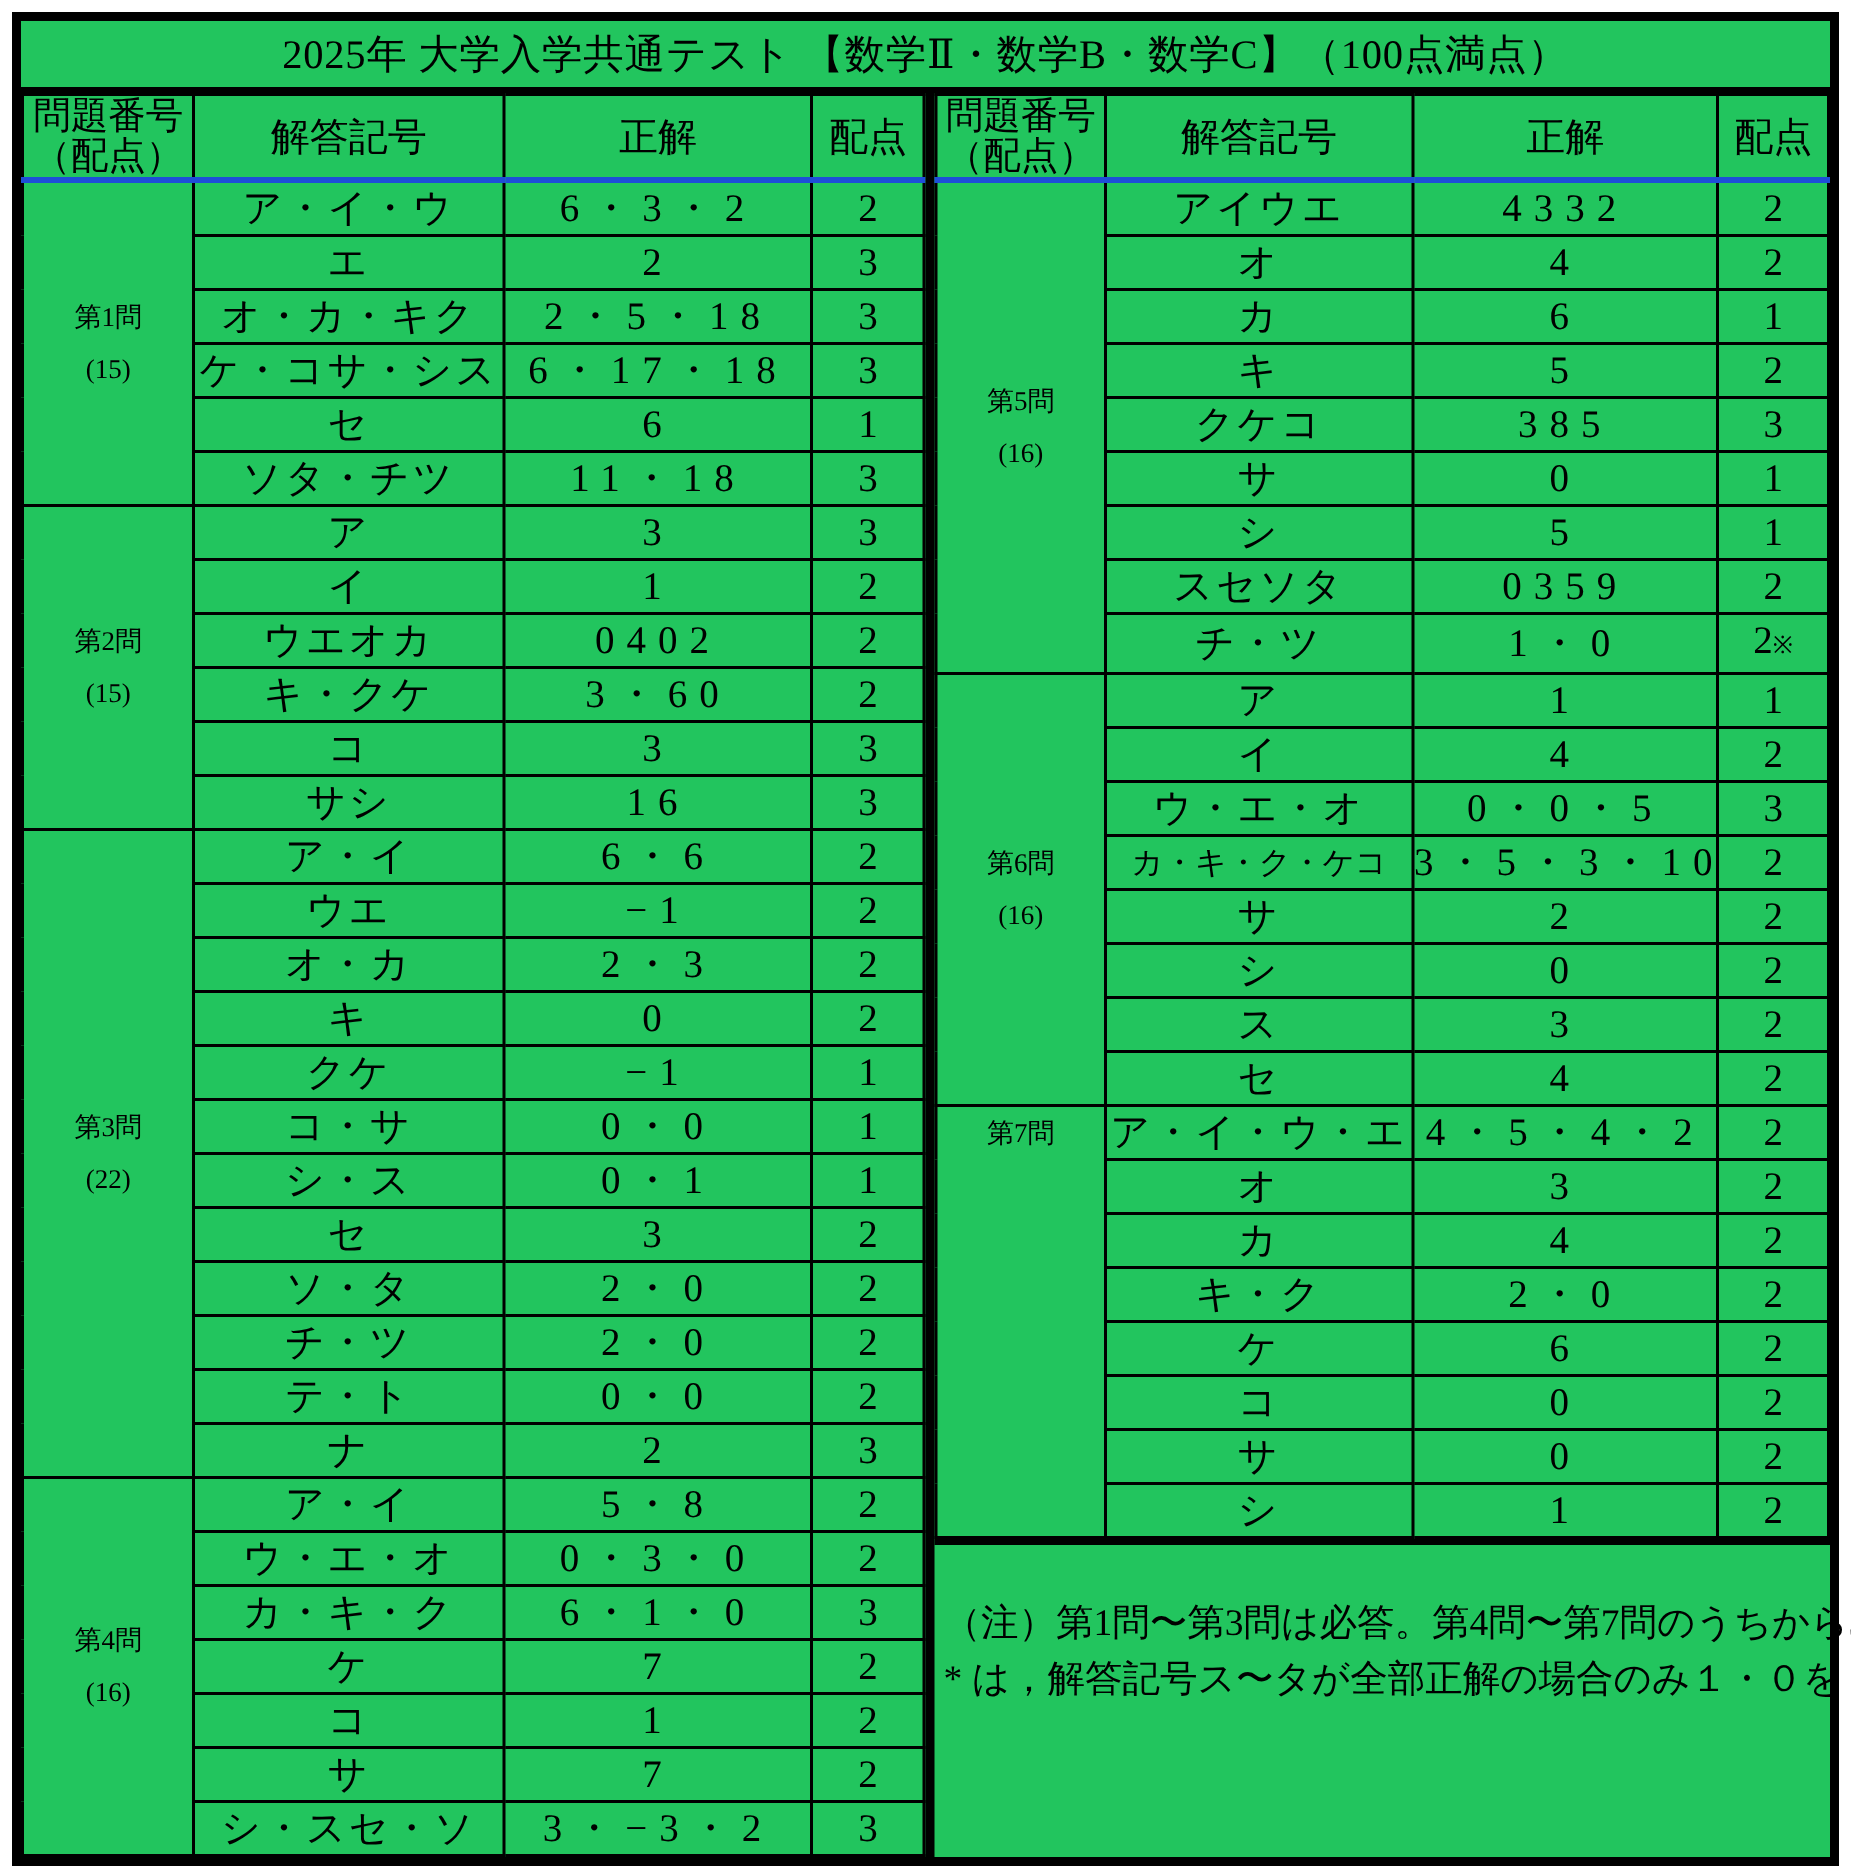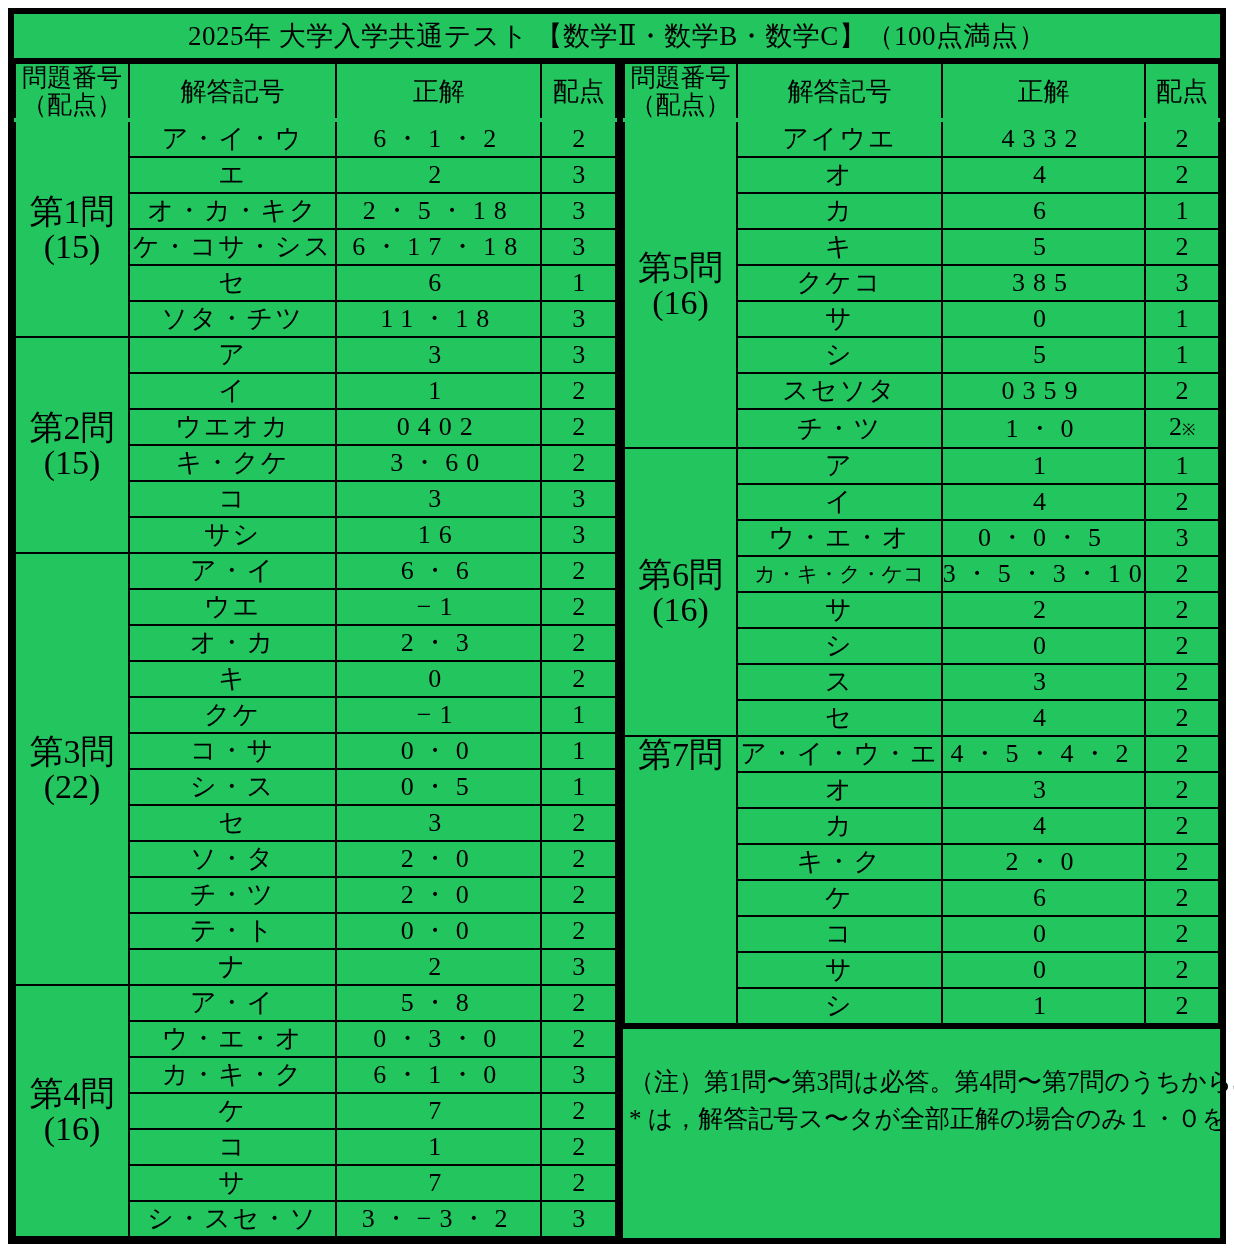--- a/index.html
+++ b/index.html
@@ -19,27 +19,27 @@
     white-space:nowrap; overflow:hidden;
   }
   .cols { display:flex; align-items:stretch; }
   .half { width:50%; box-sizing:border-box; }
   .half.right { border-left:6px solid #000; display:flex; flex-direction:column; }
   table.anskey { border-collapse:collapse; width:100%; table-layout:fixed; }
   table.anskey th, table.anskey td {
     border:2px solid #000; text-align:center; vertical-align:middle;
     font-weight:normal; padding:0; font-size:26px; overflow:hidden;
   }
-  table.anskey thead th { height:52px; border-bottom:4px solid #22c55e; }
+  table.anskey thead th { height:52px; border-bottom:4px solid #1d4ed8; }
   table.anskey thead th .hline { line-height:27px; font-size:25px; }
   table.anskey td { height:34px; line-height:34px; white-space:nowrap; }
   td.sec-top, th.sec-top { border-top:4px solid #000; }
   td.label-cell { vertical-align:middle; }
   td.label-cell.top { vertical-align:top; }
-  td.label-cell .sec-name, td.label-cell .sec-pts { line-height:35px; font-size:34px; }
+  td.label-cell .sec-name, td.label-cell .sec-pts { line-height:35px; font-size:18px; }
   td.c-sym { letter-spacing:2px;margin-left:42px; }
   td.c-sym.tight { font-size:21px; letter-spacing:0; }
   td.c-ans { letter-spacing:8px; }
   td.c-pts { letter-spacing:0; }
   .mark { font-size:16px; letter-spacing:0; }
   .note {
     flex:1; border-top:4px solid #000;
     box-sizing:border-box; padding:34px 6px 0 6px;
     font-size:25px; line-height:37px; text-align:left;
   }
@@ -71,21 +71,21 @@
                 <th>配点</th>
               </tr>
             </thead>
             <tbody>
               <tr>
                 <td class="label-cell sec-top" rowspan="6">
                   <div class="sec-name">第1問</div>
                   <div class="sec-pts">(15)</div>
                 </td>
                 <td class="c-sym sec-top">ア・イ・ウ</td>
-                <td class="c-ans sec-top">6・1・2</td>
+                <td class="c-ans sec-top">6・3・2</td>
                 <td class="c-pts sec-top">2</td>
               </tr>
               <tr>
                 <td class="c-sym">エ</td>
                 <td class="c-ans">2</td>
                 <td class="c-pts">3</td>
               </tr>
               <tr>
                 <td class="c-sym">オ・カ・キク</td>
                 <td class="c-ans">2・5・18</td>
@@ -169,21 +169,21 @@
                 <td class="c-ans">−1</td>
                 <td class="c-pts">1</td>
               </tr>
               <tr>
                 <td class="c-sym">コ・サ</td>
                 <td class="c-ans">0・0</td>
                 <td class="c-pts">1</td>
               </tr>
               <tr>
                 <td class="c-sym">シ・ス</td>
-                <td class="c-ans">0・5</td>
+                <td class="c-ans">0・1</td>
                 <td class="c-pts">1</td>
               </tr>
               <tr>
                 <td class="c-sym">セ</td>
                 <td class="c-ans">3</td>
                 <td class="c-pts">2</td>
               </tr>
               <tr>
                 <td class="c-sym">ソ・タ</td>
                 <td class="c-ans">2・0</td>

